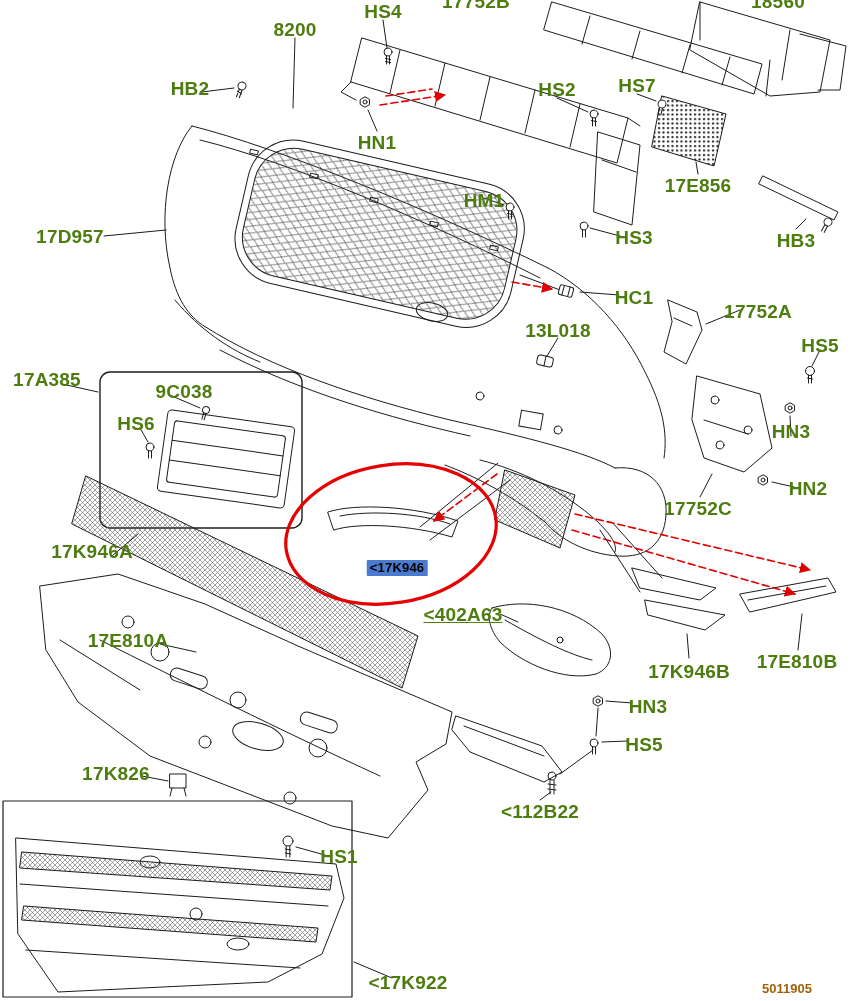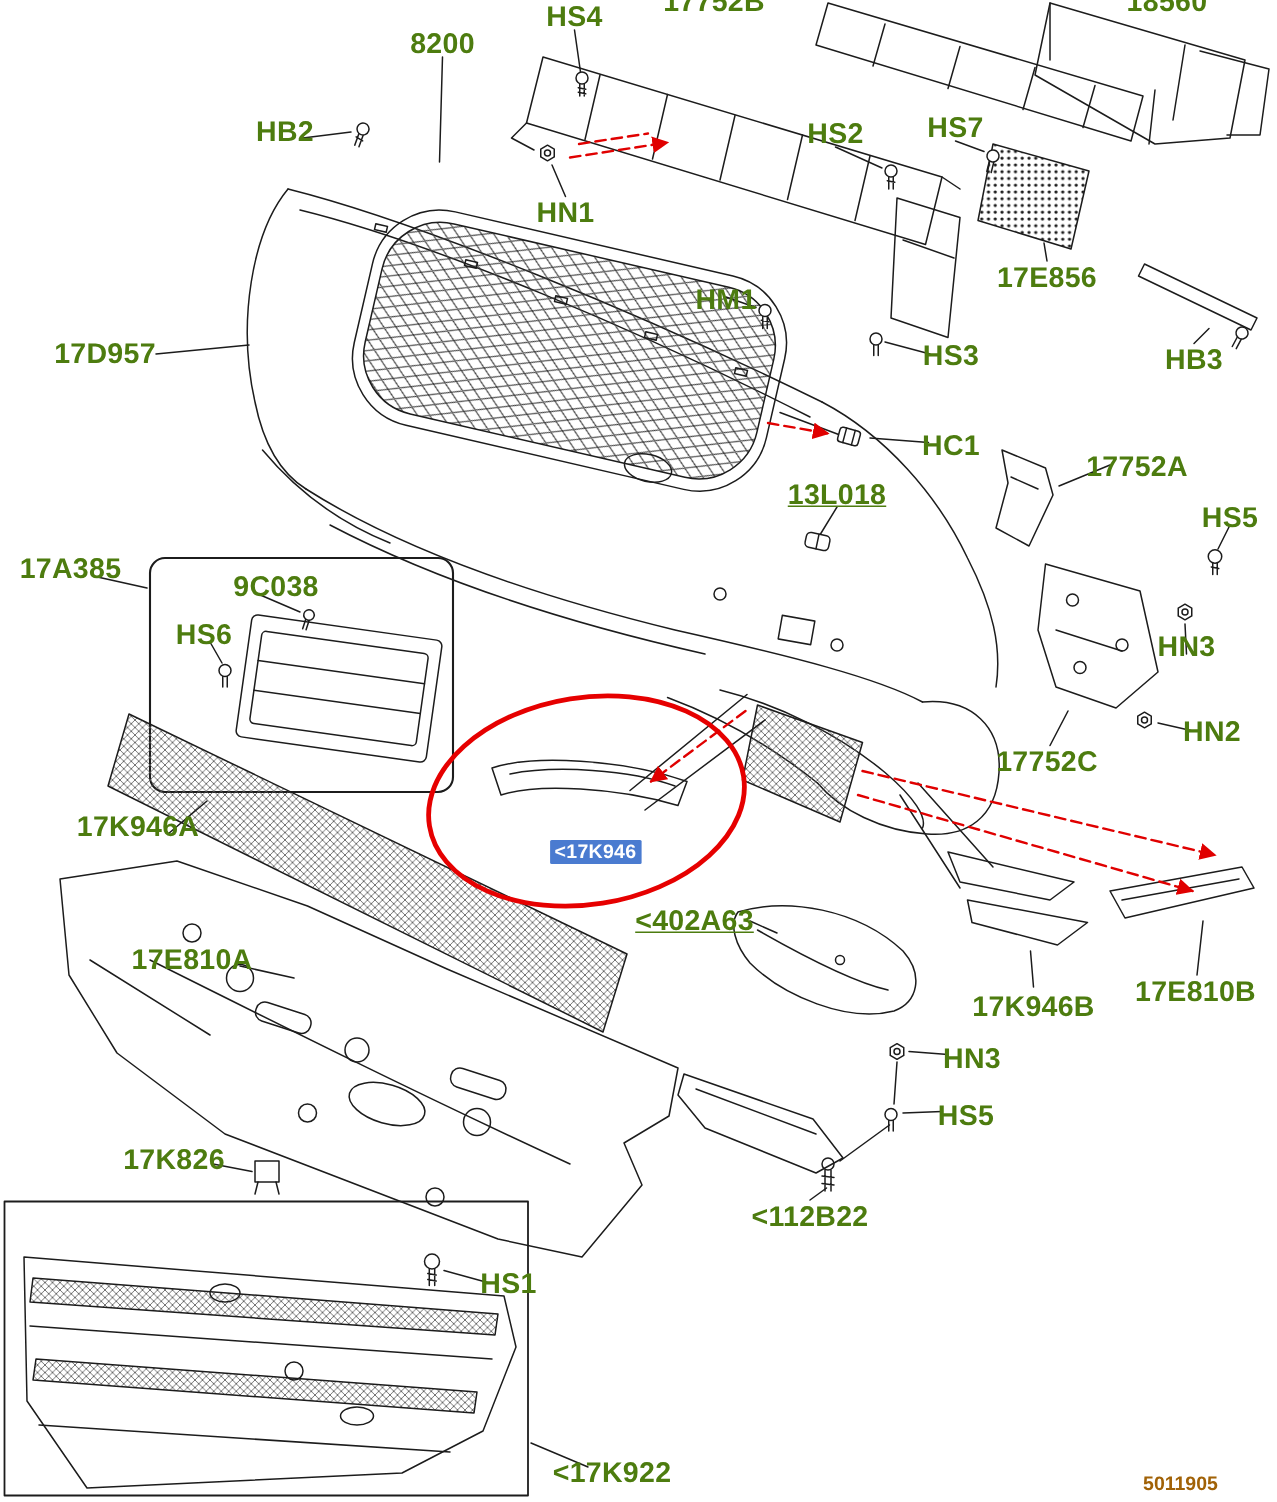--- a/index.html
+++ b/index.html
@@ -8,21 +8,21 @@
     overflow:hidden;font-family:"Liberation Sans",sans-serif;
   }
   svg.art{position:absolute;left:0;top:0;}
   #label-layer{position:absolute;left:0;top:0;width:100%;height:100%;}
   .part-label{
     position:absolute;transform:translateX(-50%);
     color:#4d7c0f;font-weight:bold;font-size:19px;line-height:1.1;
     white-space:nowrap;letter-spacing:.2px;
   }
   .part-label.highlighted{
-    background:#4a7bd0;color:#ffffff;font-size:13px;
+    background:#4a7bd0;color:#000000;font-size:13px;
     padding:1px 3px;border-radius:1px;
   }
   .doc-number{
     position:absolute;transform:translateX(-50%);
     color:#a16207;font-weight:700;font-size:13px;white-space:nowrap;
   }
 </style>
 </head>
 <body>
 
@@ -334,21 +334,21 @@
       <div class="part-label" style="left: 557px; top: 80px;">HS2</div>
       <div class="part-label" style="left: 637px; top: 76px;">HS7</div>
       <div class="part-label" style="left: 377px; top: 133px;">HN1</div>
       <div class="part-label" style="left: 698px; top: 176px;">17E856</div>
       <div class="part-label" style="left: 469px; top: 191px; padding-left: 30px;">HM1</div>
       <div class="part-label" style="left: 634px; top: 228px;">HS3</div>
       <div class="part-label" style="left: 796px; top: 231px;">HB3</div>
       <div class="part-label" style="left: 70px; top: 227px;">17D957</div>
       <div class="part-label" style="left: 634px; top: 288px;">HC1</div>
       <div class="part-label" style="left: 758px; top: 302px;">17752A</div>
-      <div class="part-label" style="left: 558px; top: 321px; text-decoration: underline;">13L018</div>
+      <div class="part-label" style="left: 558px; top: 321px;">13L018</div>
       <div class="part-label" style="left: 820px; top: 336px;">HS5</div>
       <div class="part-label" style="left: 47px; top: 370px;">17A385</div>
       <div class="part-label" style="left: 156px; top: 382px; margin-left: 28px;">9C038</div>
       <div class="part-label" style="left: 136px; top: 414px;">HS6</div>
       <div class="part-label" style="left: 791px; top: 422px;">HN3</div>
       <div class="part-label" style="left: 808px; top: 479px;">HN2</div>
       <div class="part-label" style="left: 698px; top: 499px;">17752C</div>
       <div class="part-label" style="left: 92px; top: 542px;">17K946A</div>
       <div class="part-label highlighted" style="left: 397px; top: 560px;">&lt;17K946</div>
       <div class="part-label" style="left: 463px; top: 605px; text-decoration: underline;">&lt;402A63</div>

